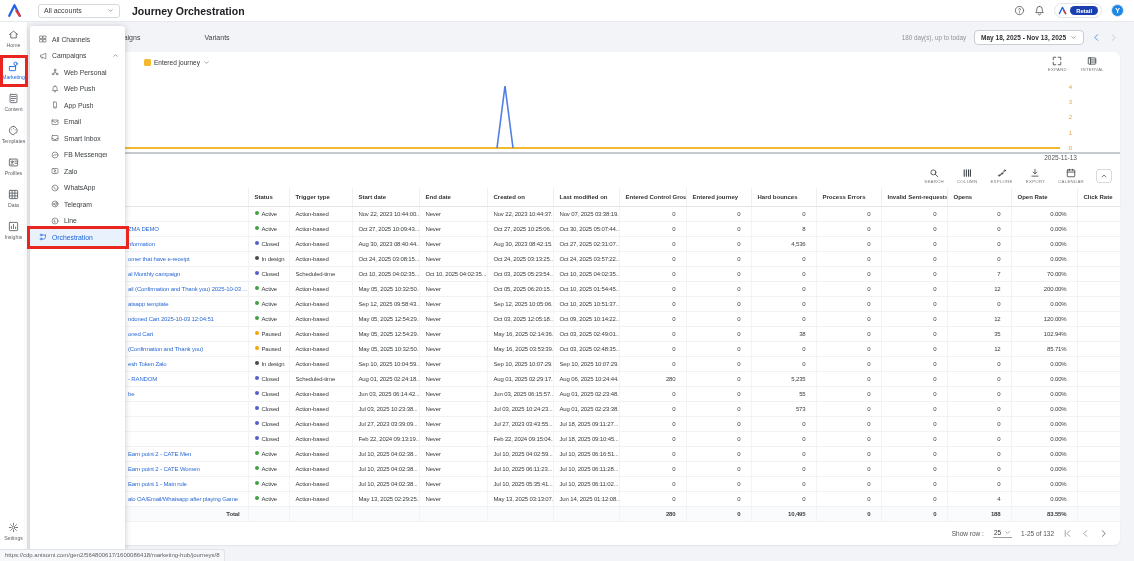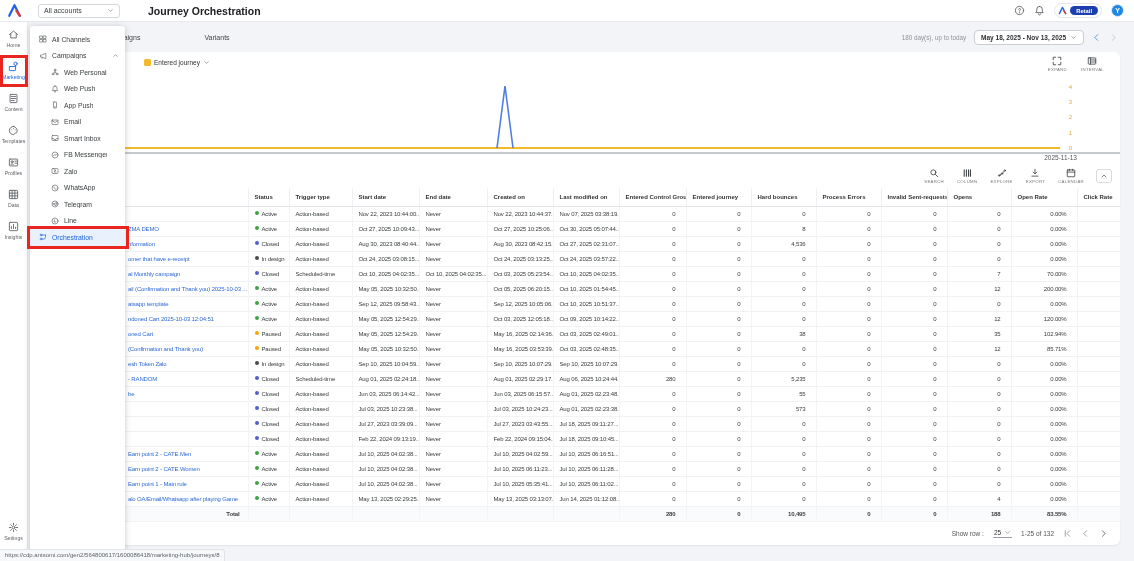--- a/index.html
+++ b/index.html
@@ -10,21 +10,21 @@
   .ic svg { width:100%; height:100%; }
 
   
   .topbar { position:absolute; left:0; top:0; width:100%; height:22px; background:#fff;
     border-bottom:1px solid #e7e9ed; display:flex; align-items:center; z-index:6; }
   .logo { width:15px; height:15px; margin-left:7px; }
   .account-sel { margin-left:16px; width:82px; height:14px; border:1px solid #d5d8dd; border-radius:3px;
     background:#fff; display:flex; align-items:center; justify-content:space-between; padding:0 5px;
     font-size:7px; color:#3c4043; cursor:pointer; }
   .account-sel .ic { width:7px; height:7px; color:#5f6368; }
-  .page-title { margin-left:28px; font-size:10.5px; font-weight:700; color:#202124; }
+  .page-title { margin-left:12px; font-size:10.5px; font-weight:700; color:#202124; }
   .topbar-right { margin-left:auto; display:flex; align-items:center; gap:9px; margin-right:10px; }
   .ic-lg { width:11px; height:11px; color:#5f6368; cursor:pointer; }
   .workspace { height:15px; border:1px solid #e4e6ea; border-radius:9px; display:flex; align-items:center;
     gap:3px; padding:0 3px; background:#fff; cursor:pointer; }
   .logo-sm { width:9px; height:9px; display:inline-flex; }
   .ws-chip { background:#1b3fae; color:#fff; font-size:5.8px; font-weight:700; padding:1.5px 6px; border-radius:7px; }
   .avatar { width:13px; height:13px; border-radius:50%; background:#1e88e5; color:#fff; font-size:7px;
     font-weight:700; display:flex; align-items:center; justify-content:center; border:1.5px solid #dcebfb; cursor:pointer; }
 
   

